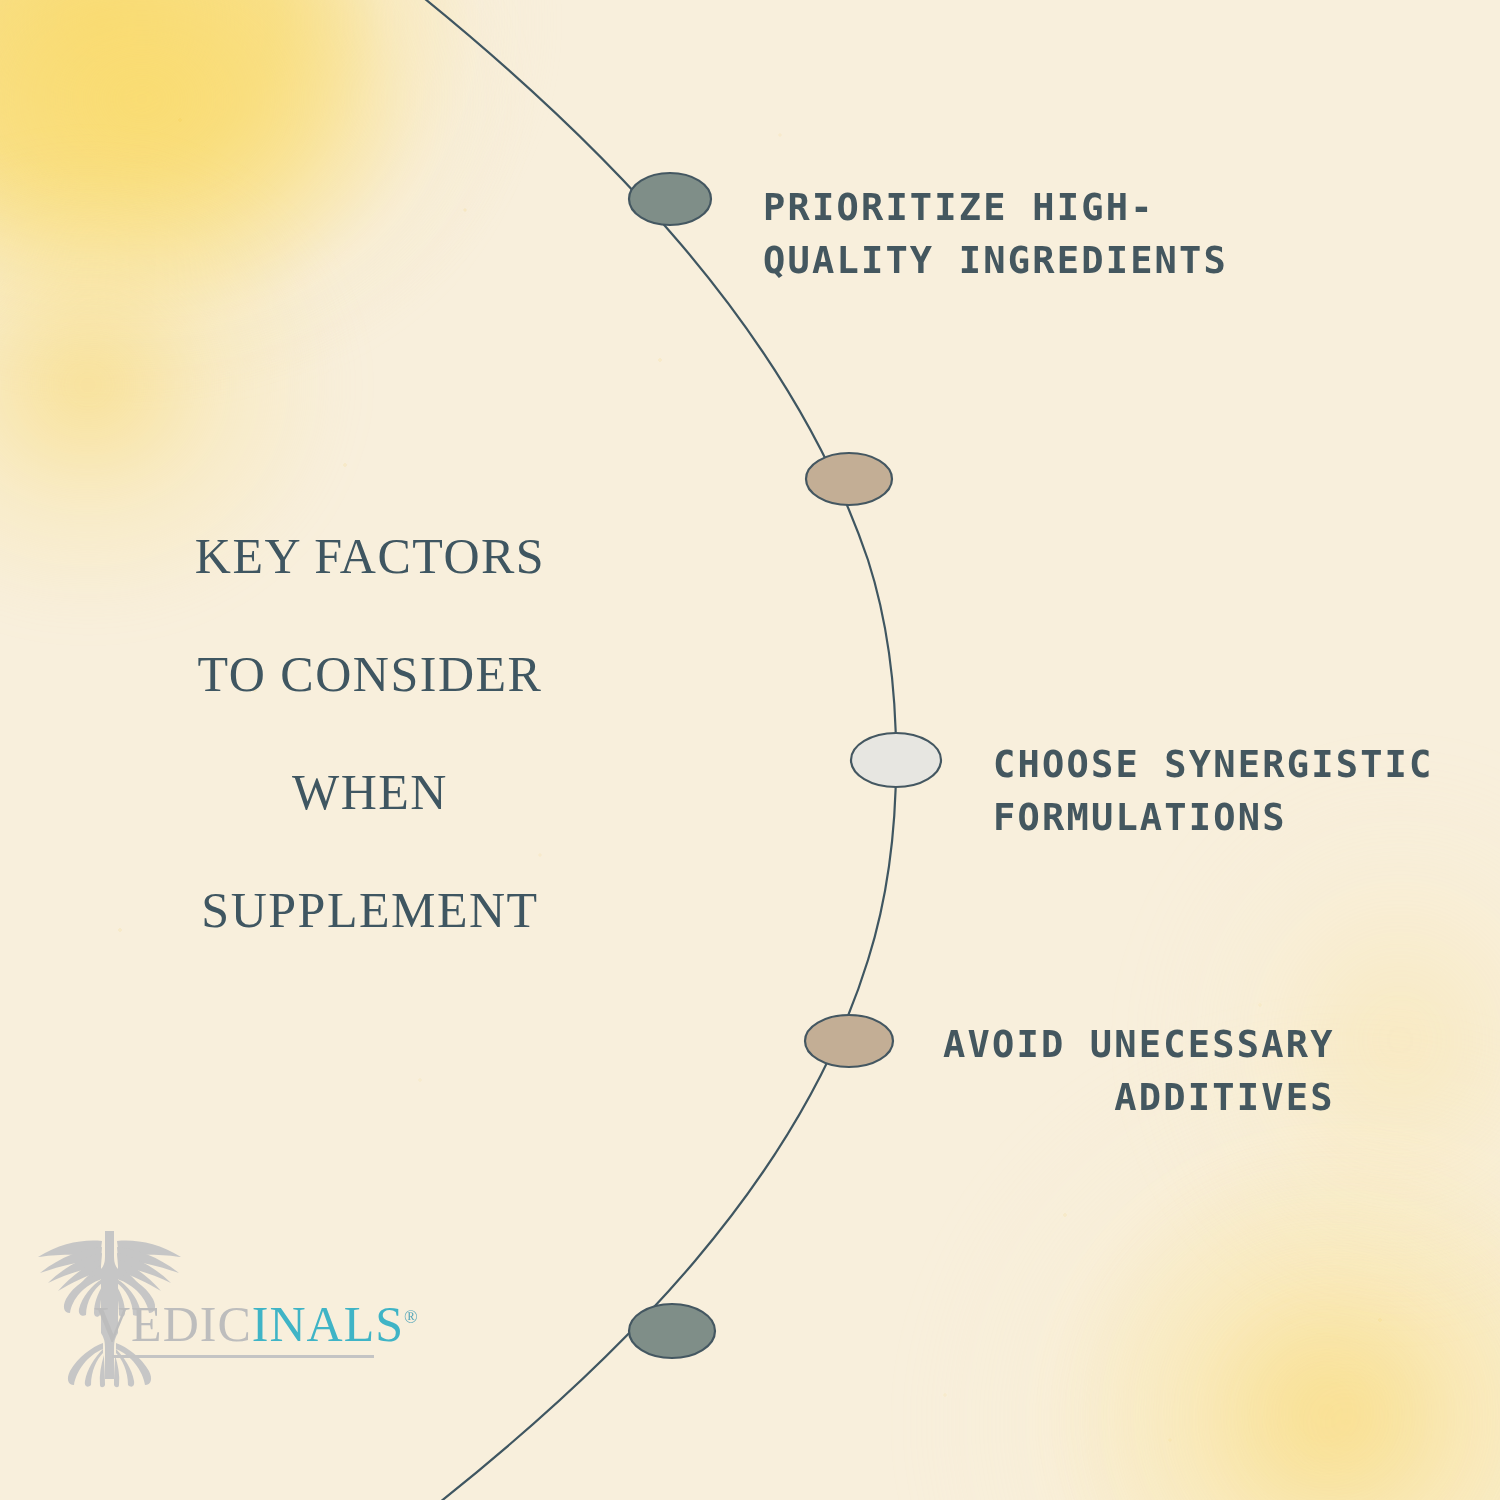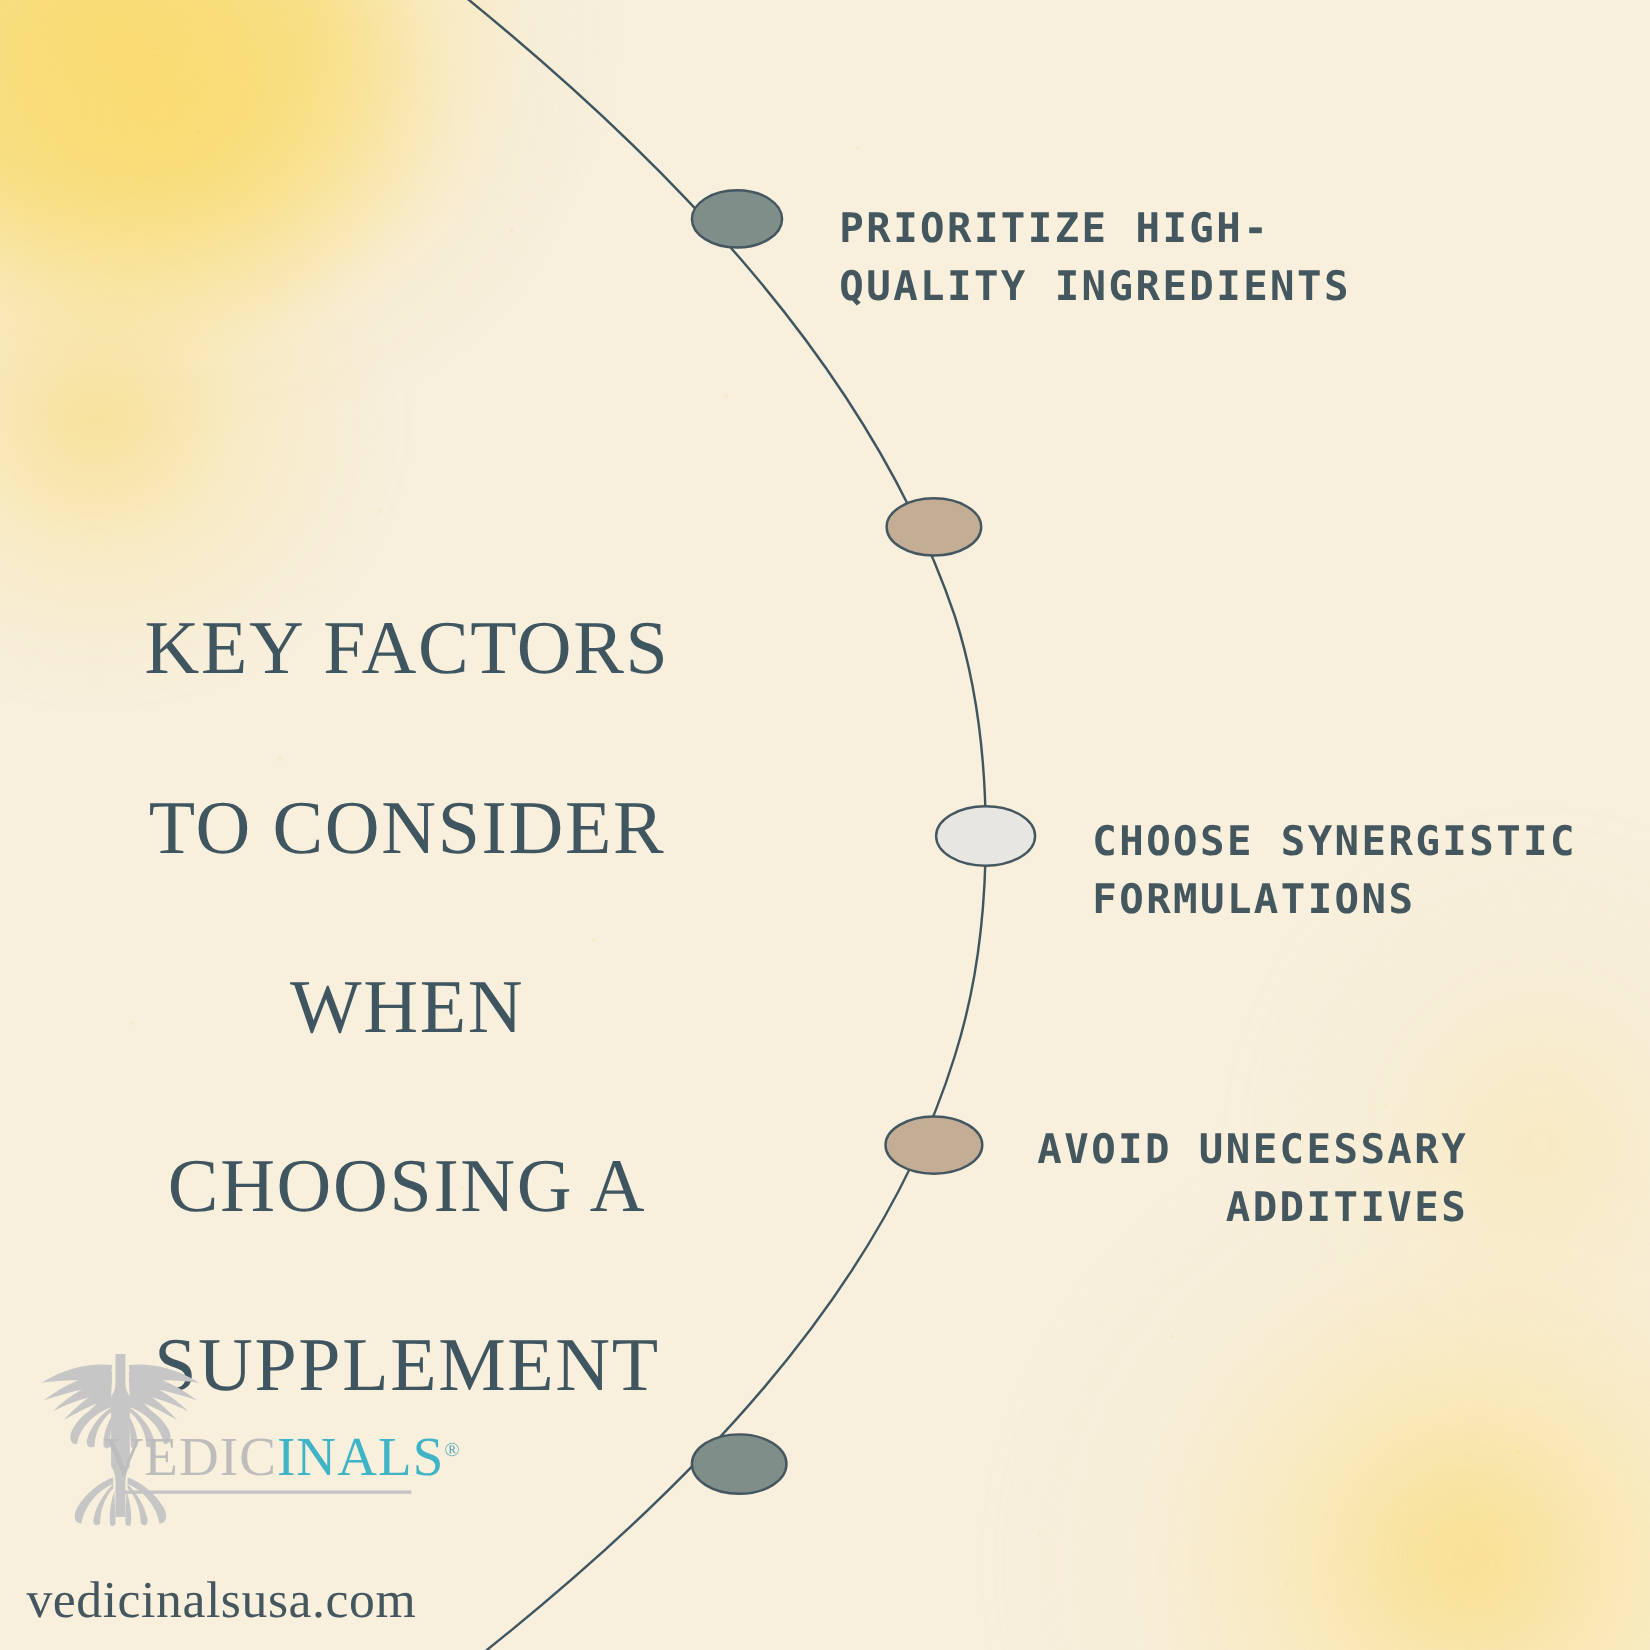--- a/index.html
+++ b/index.html
@@ -97,21 +97,21 @@
 
   
   #title-block {
     position: absolute;
     left: 40px;
     top: 468px;
     width: 660px;
     text-align: center;
     color: #3f5661;
     font-family: "Liberation Serif", serif;
-    font-size: 69px;
+    font-size: 50px;
     line-height: 1.18;
     letter-spacing: 1.5px;
     white-space: pre-line;
   }
   #title-block .tline { display: block; }
 
   
   .step-label {
     position: absolute;
     color: #44575f;
@@ -199,21 +199,20 @@
     <ellipse cx="849" cy="479" rx="43" ry="26" fill="#c3ae95" stroke="#445761" stroke-width="2.2"></ellipse>
     <ellipse cx="896" cy="760" rx="45" ry="27" fill="#e7e6e1" stroke="#445761" stroke-width="2.2"></ellipse>
     <ellipse cx="849" cy="1041" rx="44" ry="26" fill="#c3ae95" stroke="#445761" stroke-width="2.2"></ellipse>
     <ellipse cx="672" cy="1331" rx="43" ry="27" fill="#7f8e88" stroke="#445761" stroke-width="2.2"></ellipse>
   </svg>
 
   <div id="title-block">
     <span class="tline">KEY FACTORS</span>
     <span class="tline">TO CONSIDER</span>
     <span class="tline">WHEN</span>
-    <span class="tline">CHOOSING A</span>
     <span class="tline">SUPPLEMENT</span>
   </div>
 
   <div class="step-label" id="label-1">PRIORITIZE HIGH-
 QUALITY INGREDIENTS</div>
   <div class="step-label" id="label-3">CHOOSE SYNERGISTIC
 FORMULATIONS</div>
   <div class="step-label" id="label-4">AVOID UNECESSARY
 ADDITIVES</div>
 
@@ -263,15 +262,14 @@
           <path d="M93 128 C96 138, 98 148, 97 158 C97 161, 93 161, 92 158 C92 146, 93 134, 93 130 z"></path>
         </g>
       </g>
     </svg>
     <div id="logo-word">
       <span class="w1">VEDIC</span><span class="w2">INALS</span><span class="reg">®</span>
     </div>
     <div id="logo-rule"></div>
   </div>
 
-  <div id="site-url">vedicinalsusa.com</div>
 
 </div>
 
 </body></html>

